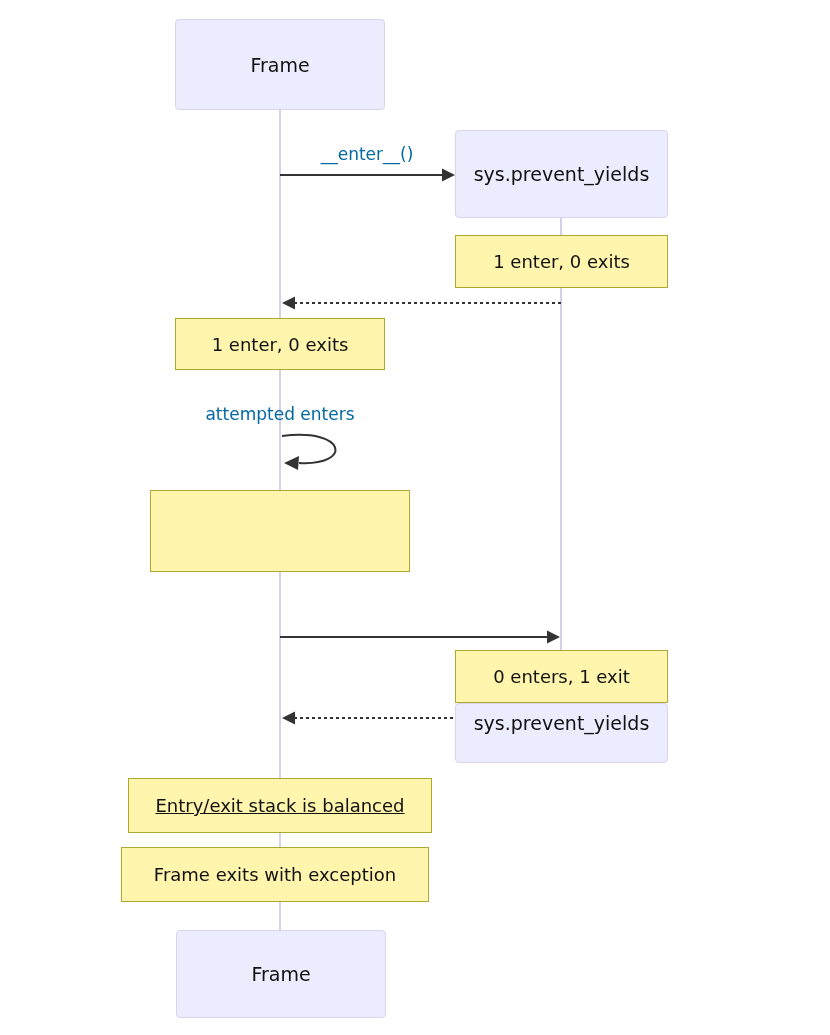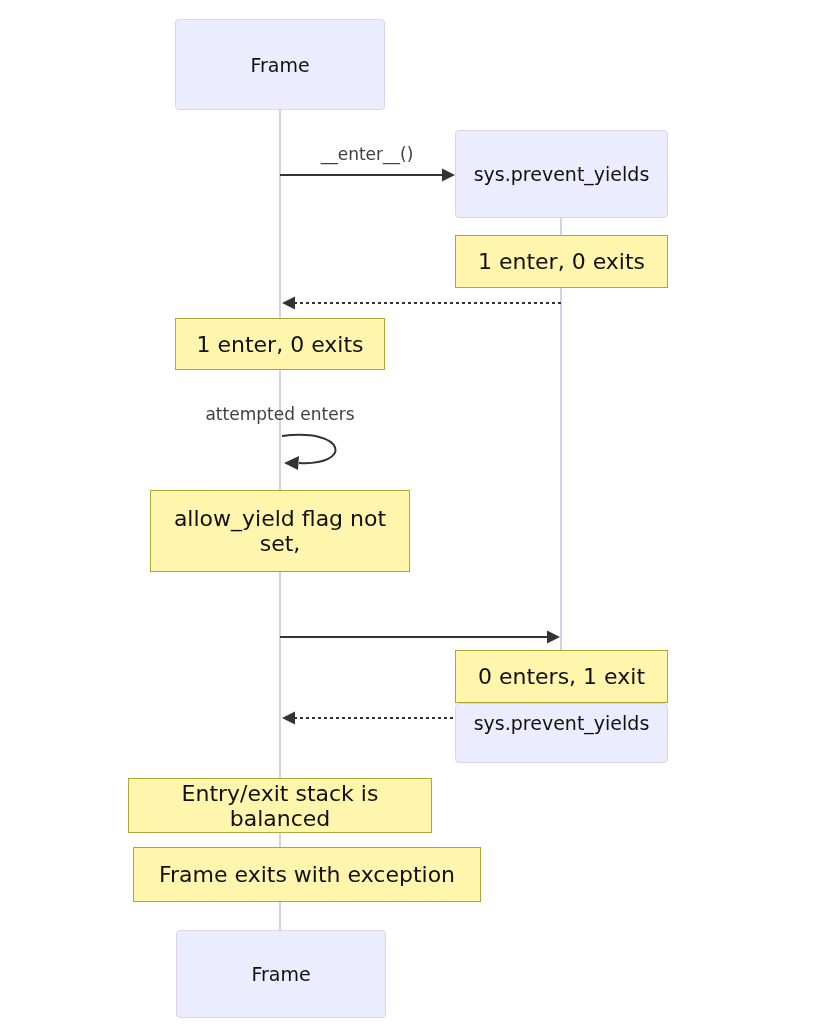--- a/index.html
+++ b/index.html
@@ -39,31 +39,31 @@
     padding-top: 8px;
   }
   .note {
     position: absolute;
     background: #FFF5AD;
     border: 1px solid #AAAA33;
     display: flex;
     flex-direction: column;
     align-items: center;
     justify-content: center;
-    text-align: center;
-    font-size: 22px;
+    text-align: left;
+    font-size: 18px;
     line-height: 25px;
     color: #111111;
     box-sizing: border-box;
   }
   .msg-label {
     position: absolute;
     text-align: center;
     font-size: 17px;
-    color: #404040;
+    color: #0369a1;
   }
 </style>
 </head>
 <body>
 
 <div class="canvas">
 
   <div class="lifeline" style="left:279px; top:110px; height:820px;"></div>
   <div class="lifeline" style="left:560px; top:218px; height:490px;"></div>
 
@@ -105,36 +105,35 @@
 
   <div class="note" style="left:455px; top:235px; width:213px; height:53px;">
     <span>1 enter, 0 exits</span>
   </div>
 
   <div class="note" style="left:175px; top:318px; width:210px; height:52px;">
     <span>1 enter, 0 exits</span>
   </div>
 
   <div class="note" style="left:150px; top:490px; width:260px; height:82px;">
-    <span>allow_yield flag not set,</span>
   </div>
 
   <div class="note" style="left:455px; top:650px; width:213px; height:53px;">
     <span>0 enters, 1 exit</span>
   </div>
 
   <div class="actor-box top-text" style="left:455px; top:703px; width:213px; height:60px;">
     <span>sys.prevent_yields</span>
   </div>
 
-  <div class="note" style="left:128px; top:778px; width:304px; height:55px;">
+  <div class="note" style="left:128px; top:778px; width:304px; height:55px;text-decoration:underline;">
     <span>Entry/exit stack is balanced</span>
   </div>
 
-  <div class="note" style="left:133px; top:847px; width:348px; height:55px;">
+  <div class="note" style="left:121px; top:847px; width:308px; height:55px;">
     <span>Frame exits with exception</span>
   </div>
 
   <div class="actor-box" style="left:176px; top:930px; width:210px; height:88px;">
     <span>Frame</span>
   </div>
 
   <div class="msg-label" style="left:267px; top:144px; width:200px;">__enter__()</div>
 
   <div class="msg-label" style="left:180px; top:404px; width:200px;">attempted enters</div>

